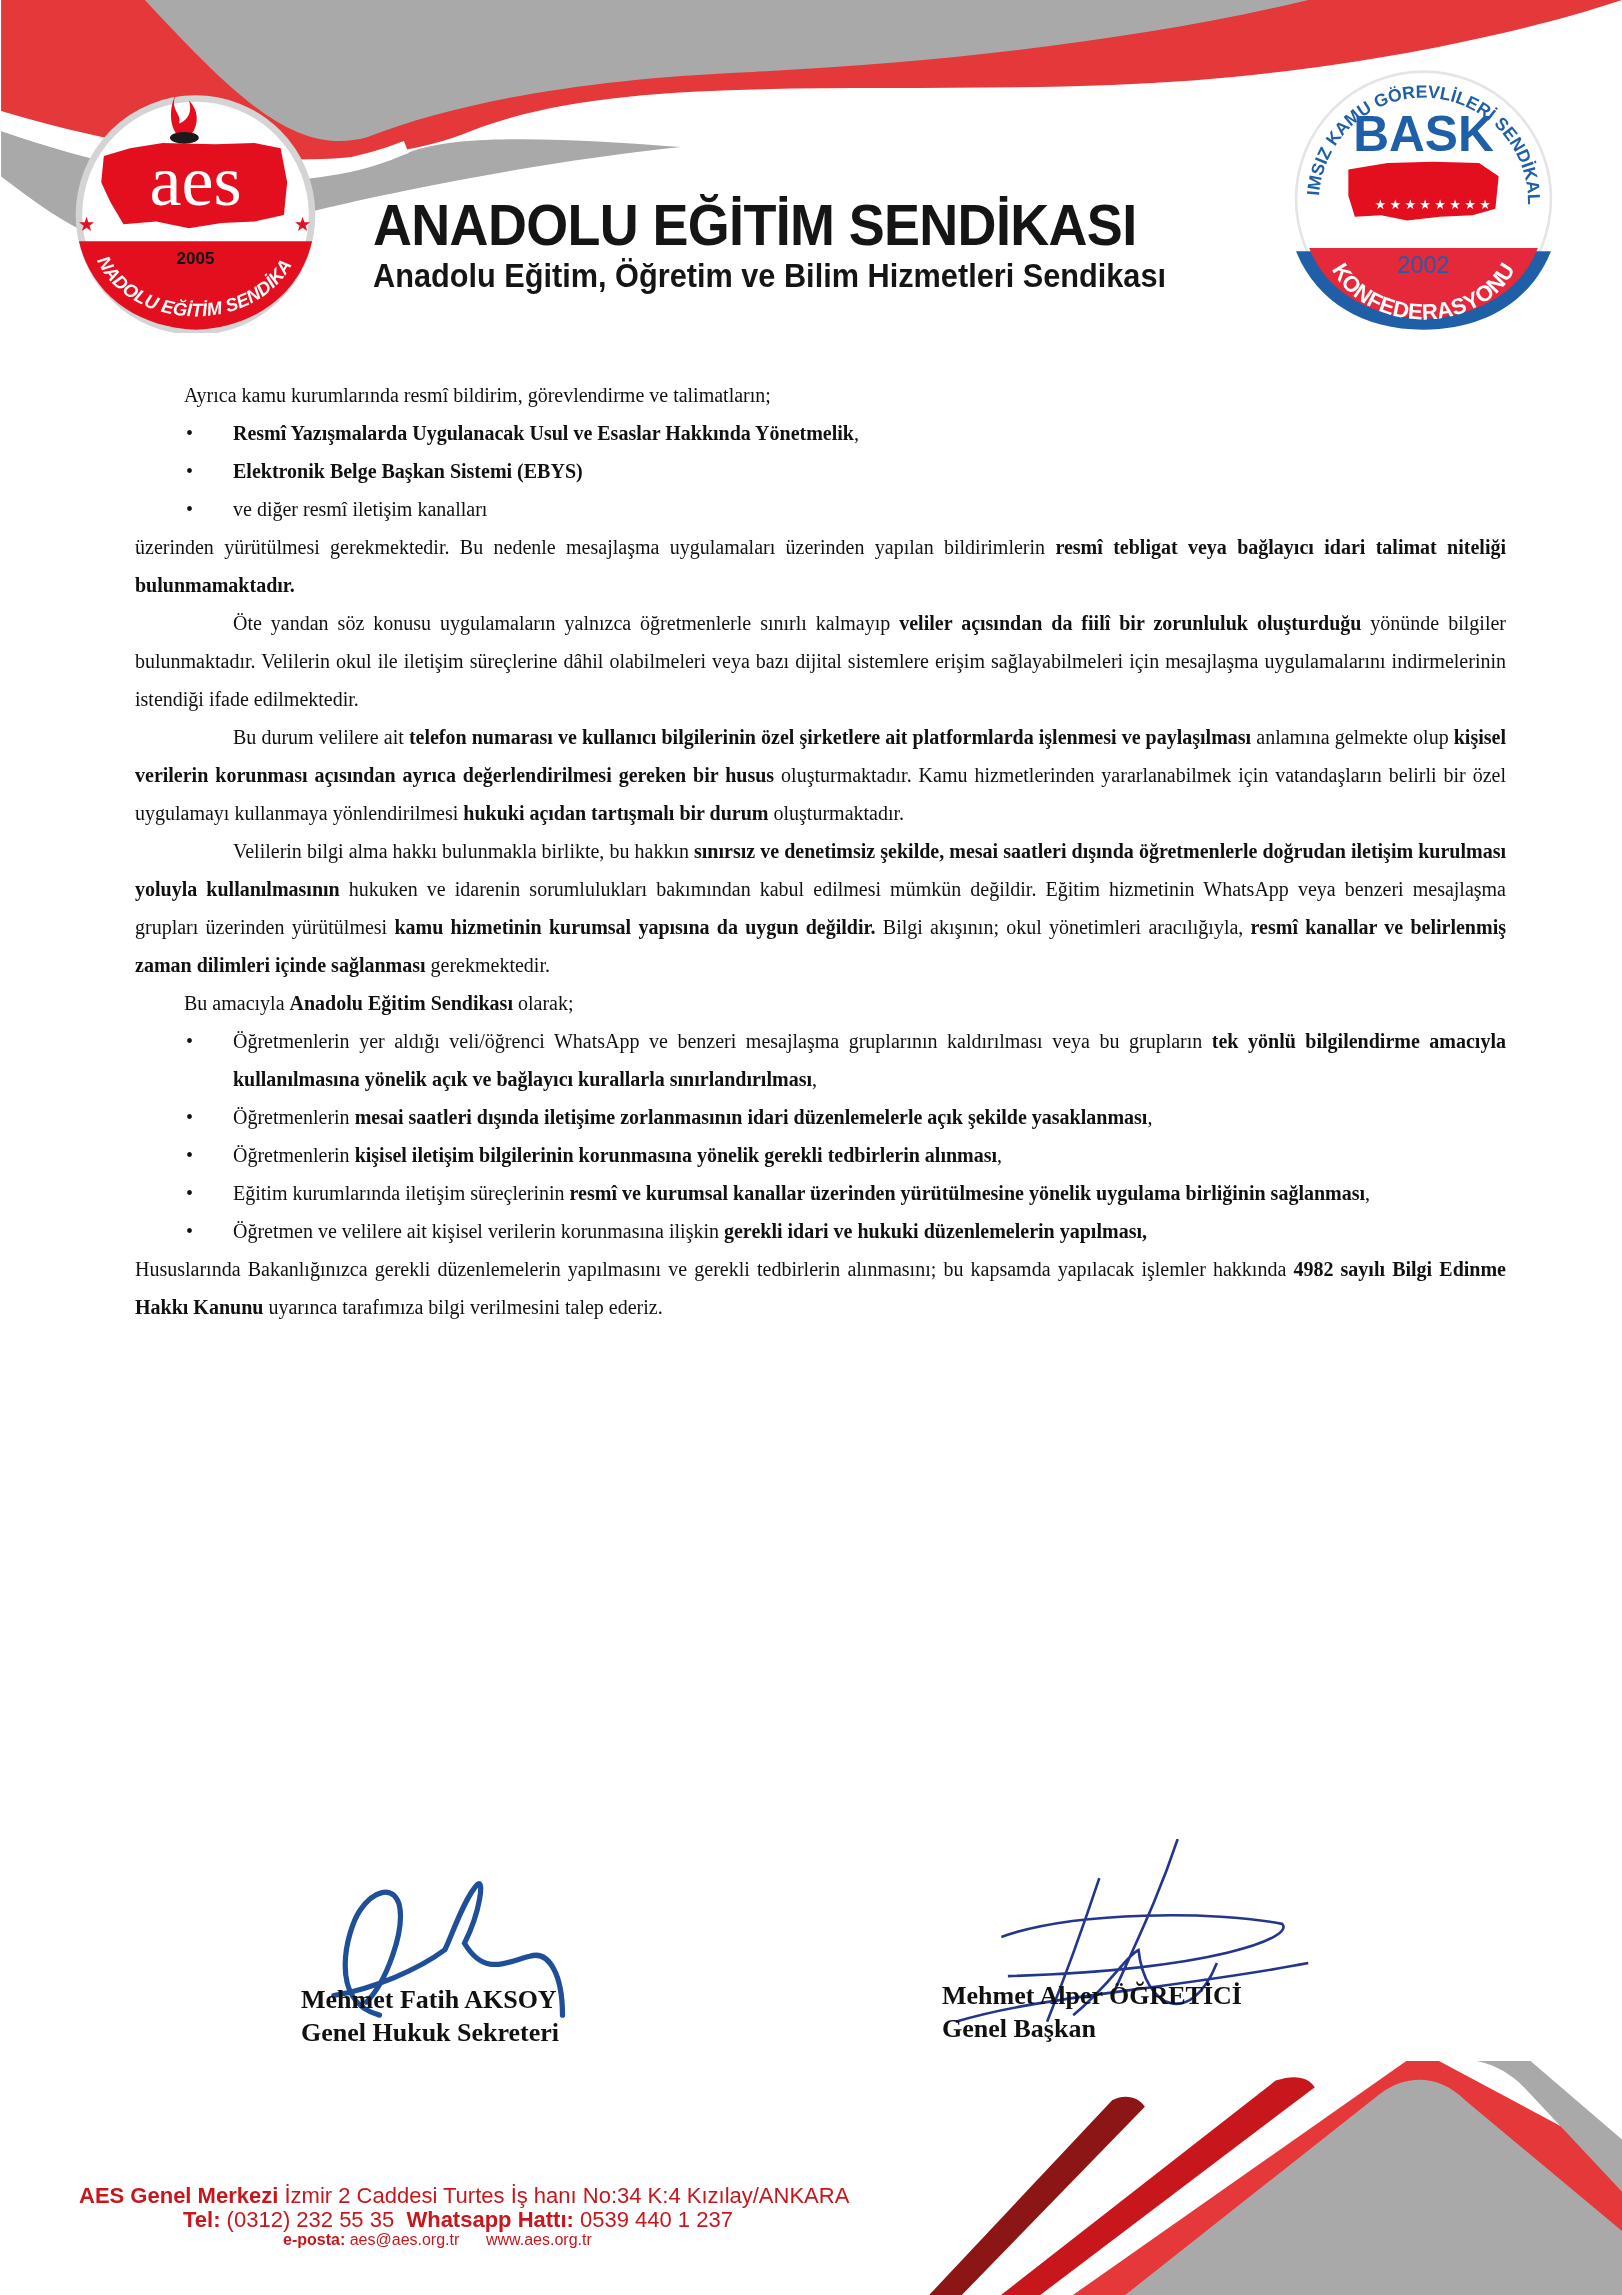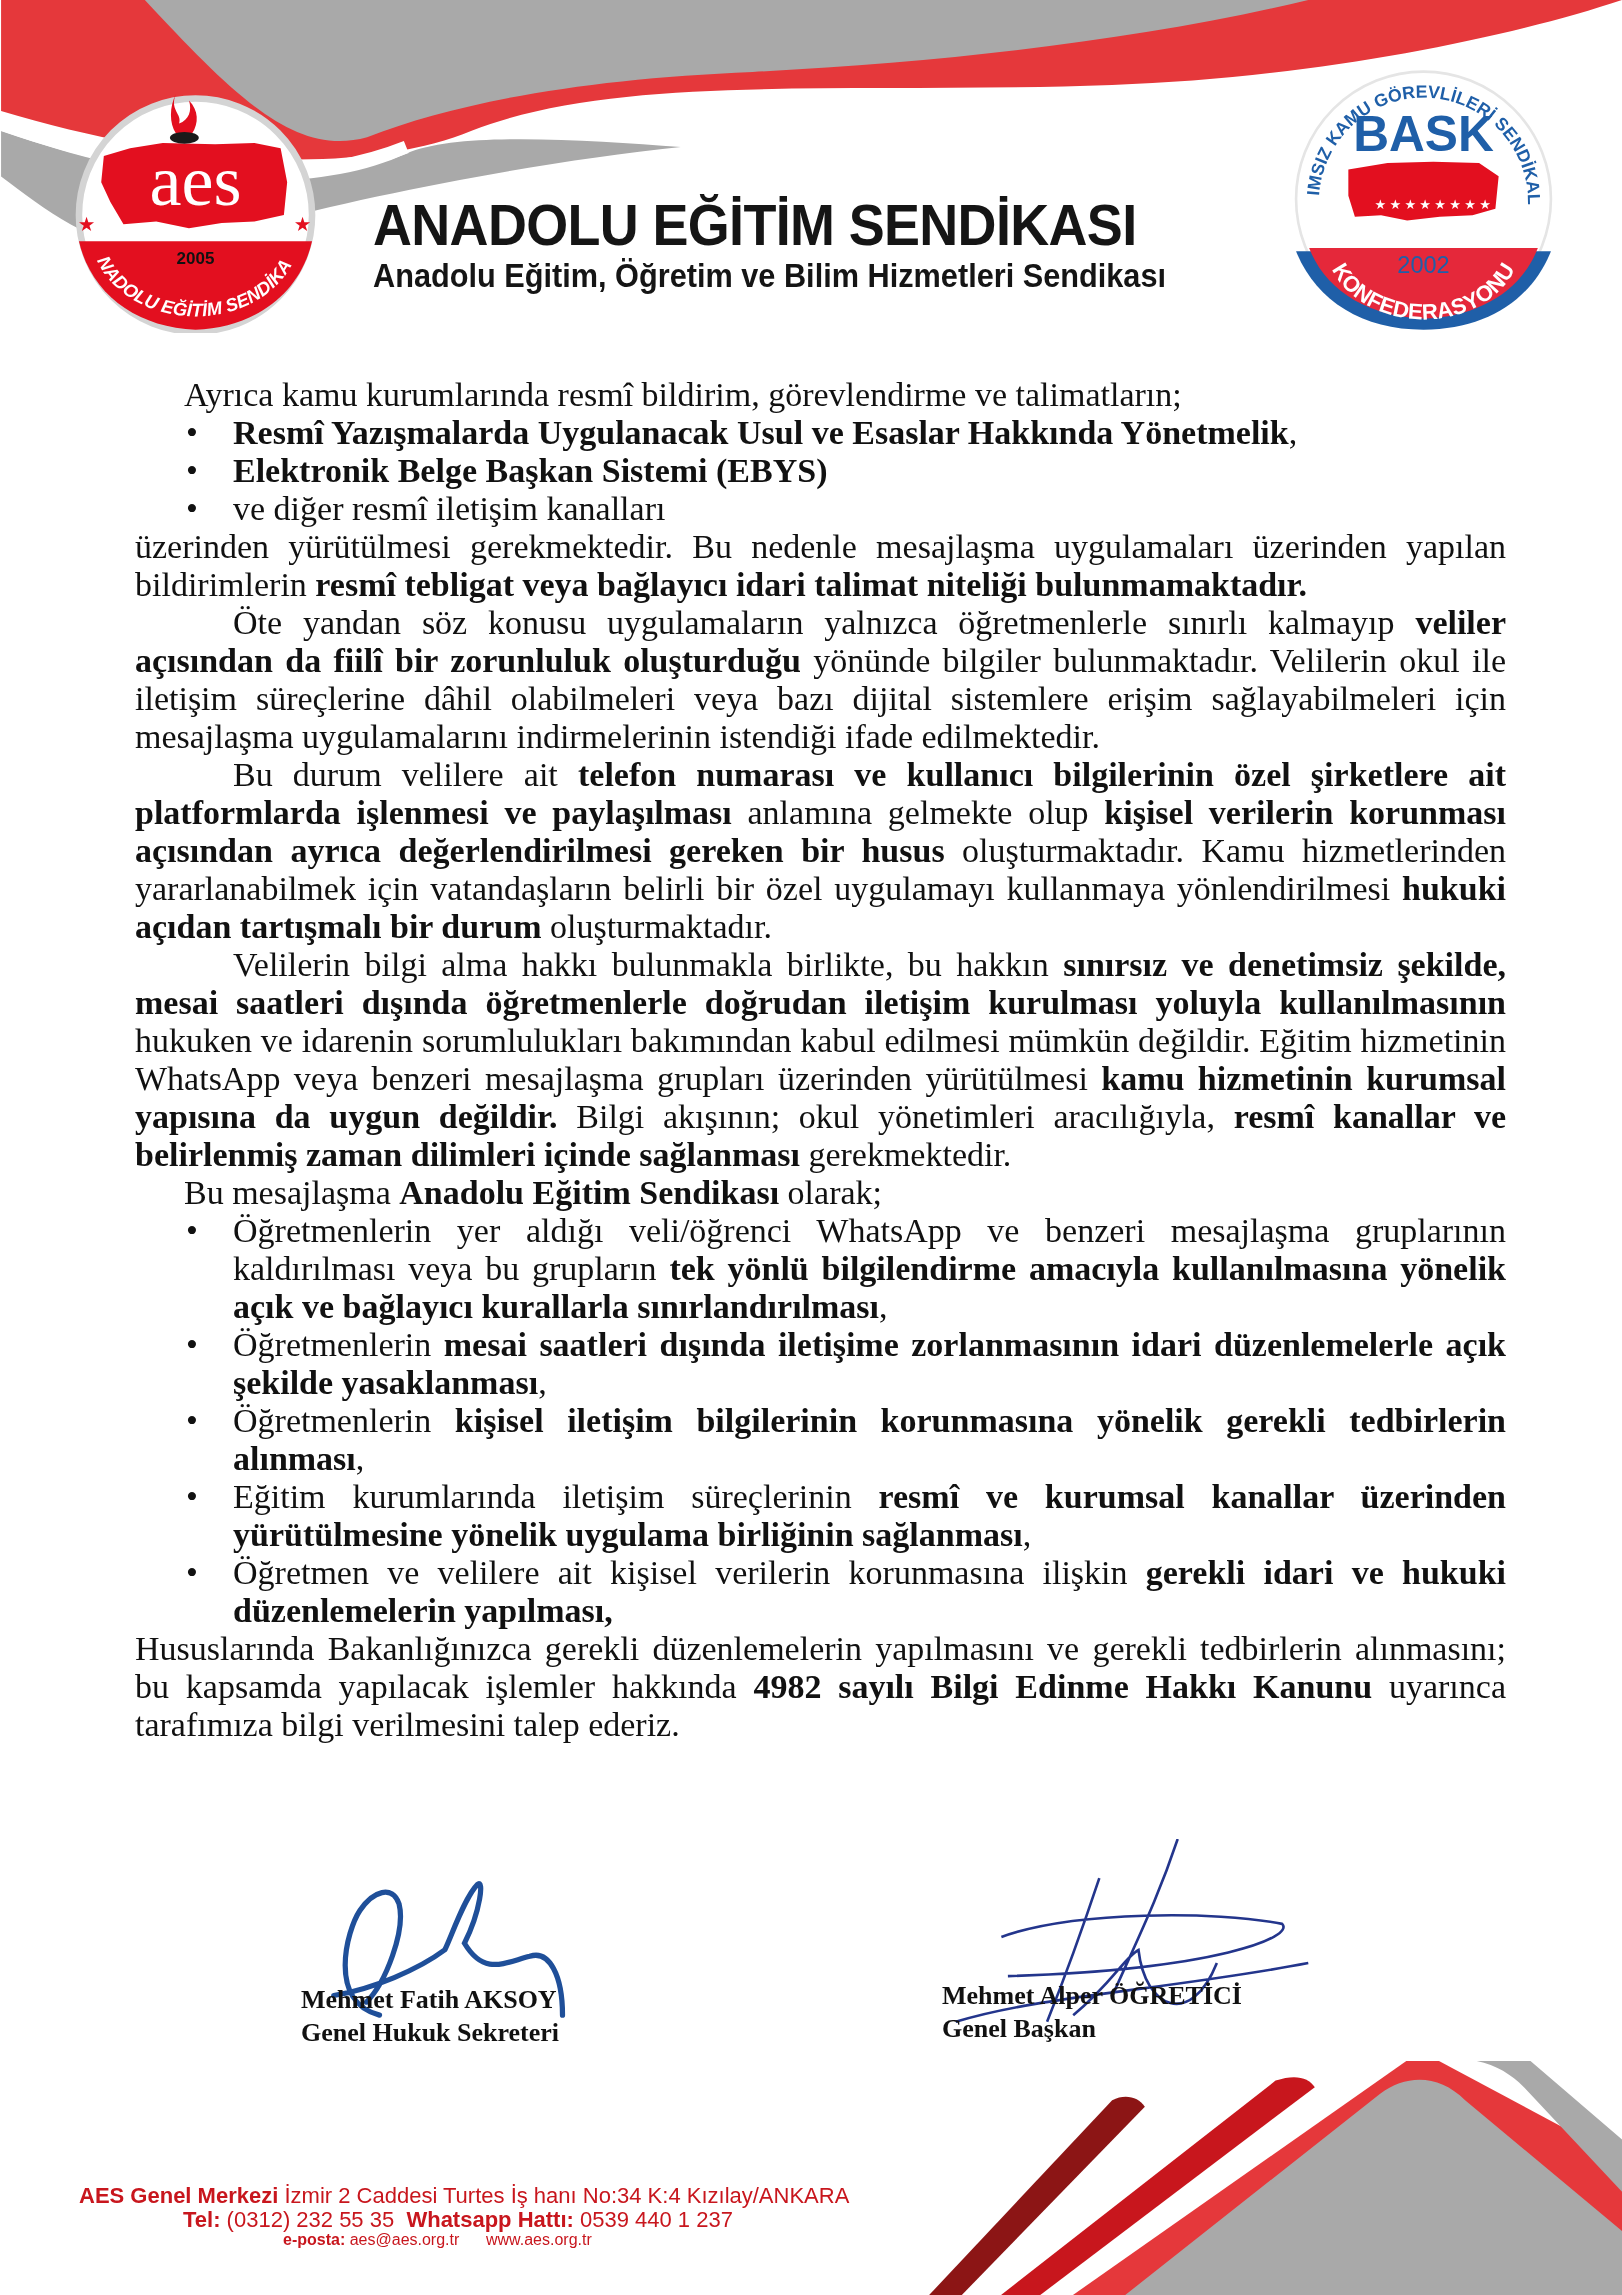--- a/index.html
+++ b/index.html
@@ -7,21 +7,21 @@
          font-family:"Liberation Serif", serif; color:#111; }
   .abs { position:absolute; }
   #header-deco { left:0; top:0; width:1623px; height:366px; }
   #footer-deco { left:0; top:2061px; width:1623px; height:234px; }
   .logo-left { left:58px; top:84px; width:275px; height:249px; }
   .logo-right { left:1283px; top:65px; width:281px; height:268px; }
   .org-title { left:373px; top:191px; font-family:"Liberation Sans", sans-serif; font-weight:bold;
                font-size:58px; letter-spacing:-0.7px; color:#151515; white-space:nowrap; transform:scaleX(0.93); transform-origin:left; }
   .org-subtitle { left:373px; top:257px; font-family:"Liberation Sans", sans-serif; font-weight:bold;
                font-size:33px; color:#151515; white-space:nowrap; transform:scaleX(0.93); transform-origin:left; }
-  .body-text { left:135px; top:376px; width:1371px; font-size:34px; line-height:38px;font-family:Liberation Serif, serif; }
+  .body-text { left:135px; top:376px; width:1371px; font-size:20px; line-height:38px;font-family:Liberation Serif, serif; }
   .body-text p { margin:0; text-align:justify; }
   .body-text .indent { text-indent:98px; }
   .body-text .lead { padding-left:49px; text-align:left; }
   .body-text ul { margin:0; padding:0; list-style:none; }
   .body-text li { position:relative; padding-left:98px; text-align:justify; }
   .body-text li .bullet { position:absolute; left:51px; top:0; }
   .closing { padding-left:98px; font-weight:bold; }
   b { font-weight:bold; }
   .sig-block { font-weight:bold; font-size:26px; line-height:33px; }
   .sig-left { left:301px; top:1983px; width:327px; }
@@ -83,21 +83,21 @@
   <p class="lead">Ayrıca kamu kurumlarında resmî bildirim, görevlendirme ve talimatların;</p>
   <ul>
     <li><span class="bullet">•</span><b>Resmî Yazışmalarda Uygulanacak Usul ve Esaslar Hakkında Yönetmelik</b><span>,</span></li>
     <li><span class="bullet">•</span><b>Elektronik Belge Başkan Sistemi (EBYS)</b><span></span></li>
     <li><span class="bullet">•</span><b></b><span>ve diğer resmî iletişim kanalları</span></li>
   </ul>
   <p><span>üzerinden yürütülmesi gerekmektedir. Bu nedenle mesajlaşma uygulamaları üzerinden yapılan bildirimlerin </span><b>resmî tebligat veya bağlayıcı idari talimat niteliği bulunmamaktadır.</b></p>
   <p class="indent"><span>Öte yandan söz konusu uygulamaların yalnızca öğretmenlerle sınırlı kalmayıp </span><b>veliler açısından da fiilî bir zorunluluk oluşturduğu</b><span> yönünde bilgiler bulunmaktadır. Velilerin okul ile iletişim süreçlerine dâhil olabilmeleri veya bazı dijital sistemlere erişim sağlayabilmeleri için mesajlaşma uygulamalarını indirmelerinin istendiği ifade edilmektedir.</span></p>
   <p class="indent"><span>Bu durum velilere ait </span><b>telefon numarası ve kullanıcı bilgilerinin özel şirketlere ait platformlarda işlenmesi ve paylaşılması</b><span> anlamına gelmekte olup </span><b>kişisel verilerin korunması açısından ayrıca değerlendirilmesi gereken bir husus</b><span> oluşturmaktadır. Kamu hizmetlerinden yararlanabilmek için vatandaşların belirli bir özel uygulamayı kullanmaya yönlendirilmesi </span><b>hukuki açıdan tartışmalı bir durum</b><span> oluşturmaktadır.</span></p>
   <p class="indent"><span>Velilerin bilgi alma hakkı bulunmakla birlikte, bu hakkın </span><b>sınırsız ve denetimsiz şekilde, mesai saatleri dışında öğretmenlerle doğrudan iletişim kurulması yoluyla kullanılmasının</b><span> hukuken ve idarenin sorumlulukları bakımından kabul edilmesi mümkün değildir. Eğitim hizmetinin WhatsApp veya benzeri mesajlaşma grupları üzerinden yürütülmesi </span><b>kamu hizmetinin kurumsal yapısına da uygun değildir.</b><span> Bilgi akışının; okul yönetimleri aracılığıyla, </span><b>resmî kanallar ve belirlenmiş zaman dilimleri içinde sağlanması</b><span> gerekmektedir.</span></p>
-  <p class="lead"><span>Bu mesajlaşma </span><b>Anadolu Eğitim Sendikası</b><span> olarak;</span></p>
+  <p class="lead"><span>Bu amacıyla </span><b>Anadolu Eğitim Sendikası</b><span> olarak;</span></p>
   <ul>
     <li><span class="bullet">•</span><span>Öğretmenlerin yer aldığı veli/öğrenci WhatsApp ve benzeri mesajlaşma gruplarının kaldırılması veya bu grupların </span><b>tek yönlü bilgilendirme amacıyla kullanılmasına yönelik açık ve bağlayıcı kurallarla sınırlandırılması</b><span>,</span></li>
     <li><span class="bullet">•</span><span>Öğretmenlerin </span><b>mesai saatleri dışında iletişime zorlanmasının idari düzenlemelerle açık şekilde yasaklanması</b><span>,</span></li>
     <li><span class="bullet">•</span><span>Öğretmenlerin </span><b>kişisel iletişim bilgilerinin korunmasına yönelik gerekli tedbirlerin alınması</b><span>,</span></li>
     <li><span class="bullet">•</span><span>Eğitim kurumlarında iletişim süreçlerinin </span><b>resmî ve kurumsal kanallar üzerinden yürütülmesine yönelik uygulama birliğinin sağlanması</b><span>,</span></li>
     <li><span class="bullet">•</span><span>Öğretmen ve velilere ait kişisel verilerin korunmasına ilişkin </span><b>gerekli idari ve hukuki düzenlemelerin yapılması,</b><span></span></li>
   </ul>
   <p><span>Hususlarında Bakanlığınızca gerekli düzenlemelerin yapılmasını ve gerekli tedbirlerin alınmasını; bu kapsamda yapılacak işlemler hakkında </span><b>4982 sayılı Bilgi Edinme Hakkı Kanunu</b><span> uyarınca tarafımıza bilgi verilmesini talep ederiz.</span></p>
 </div>
 

